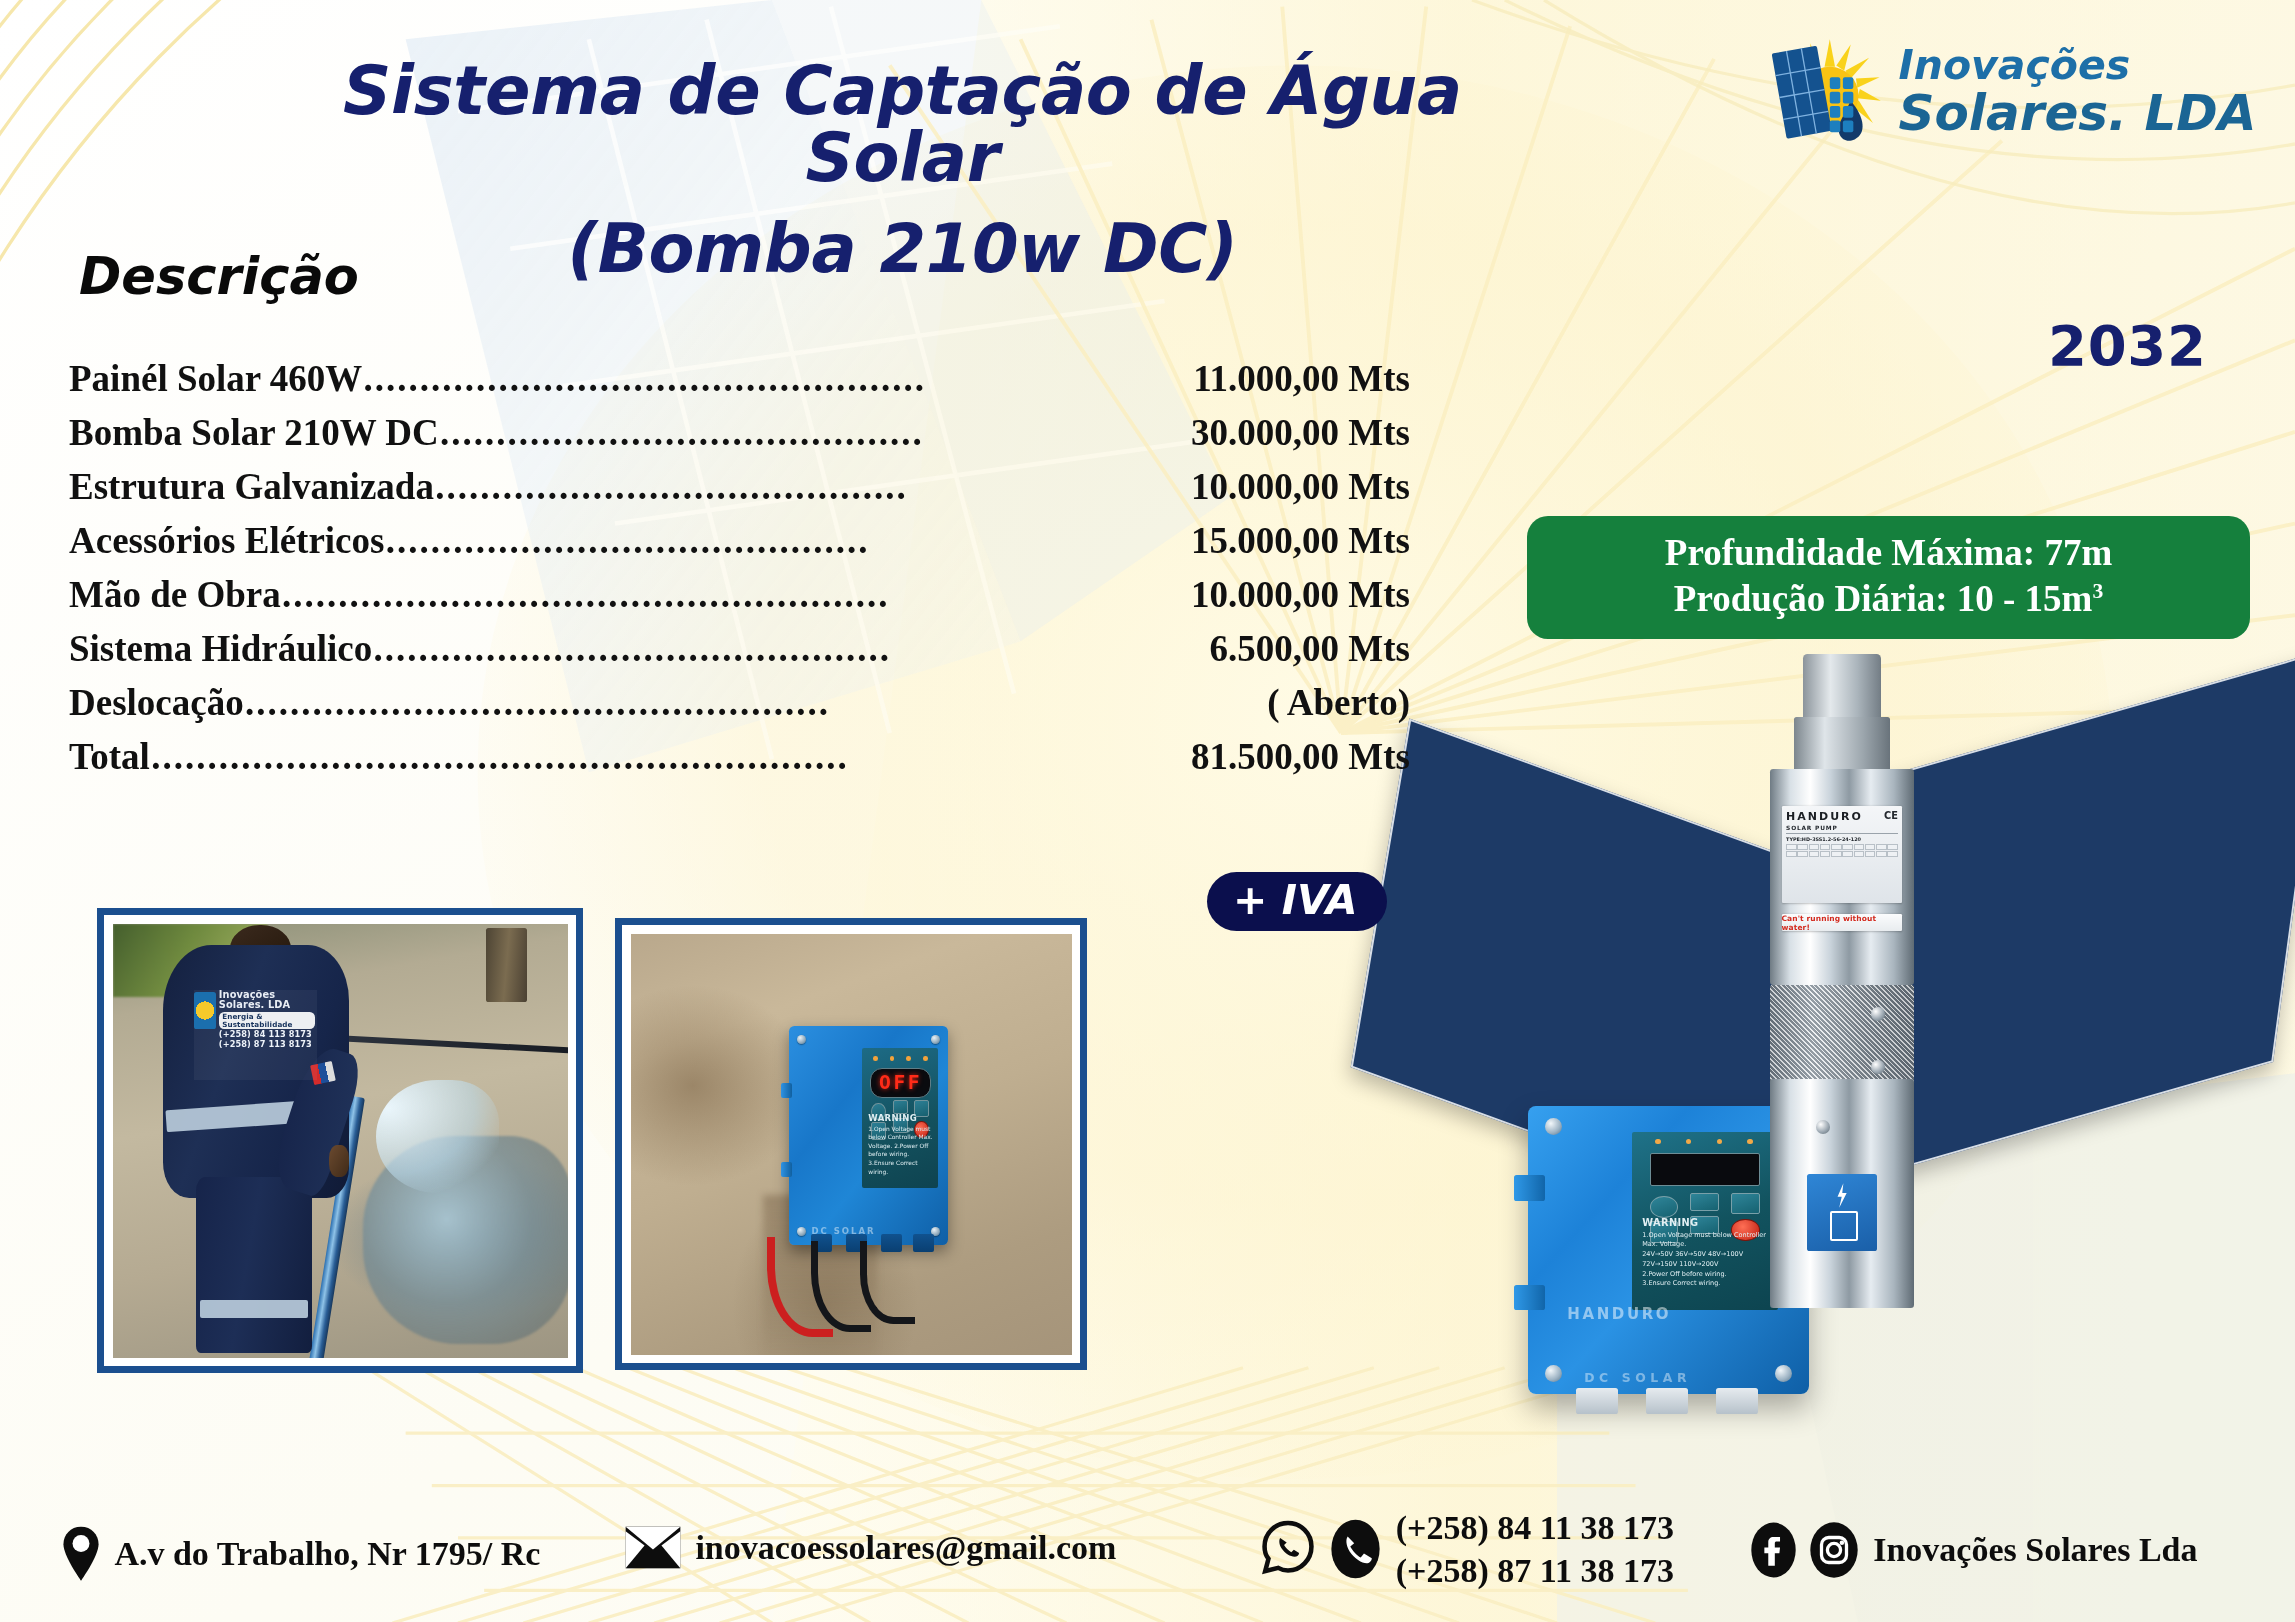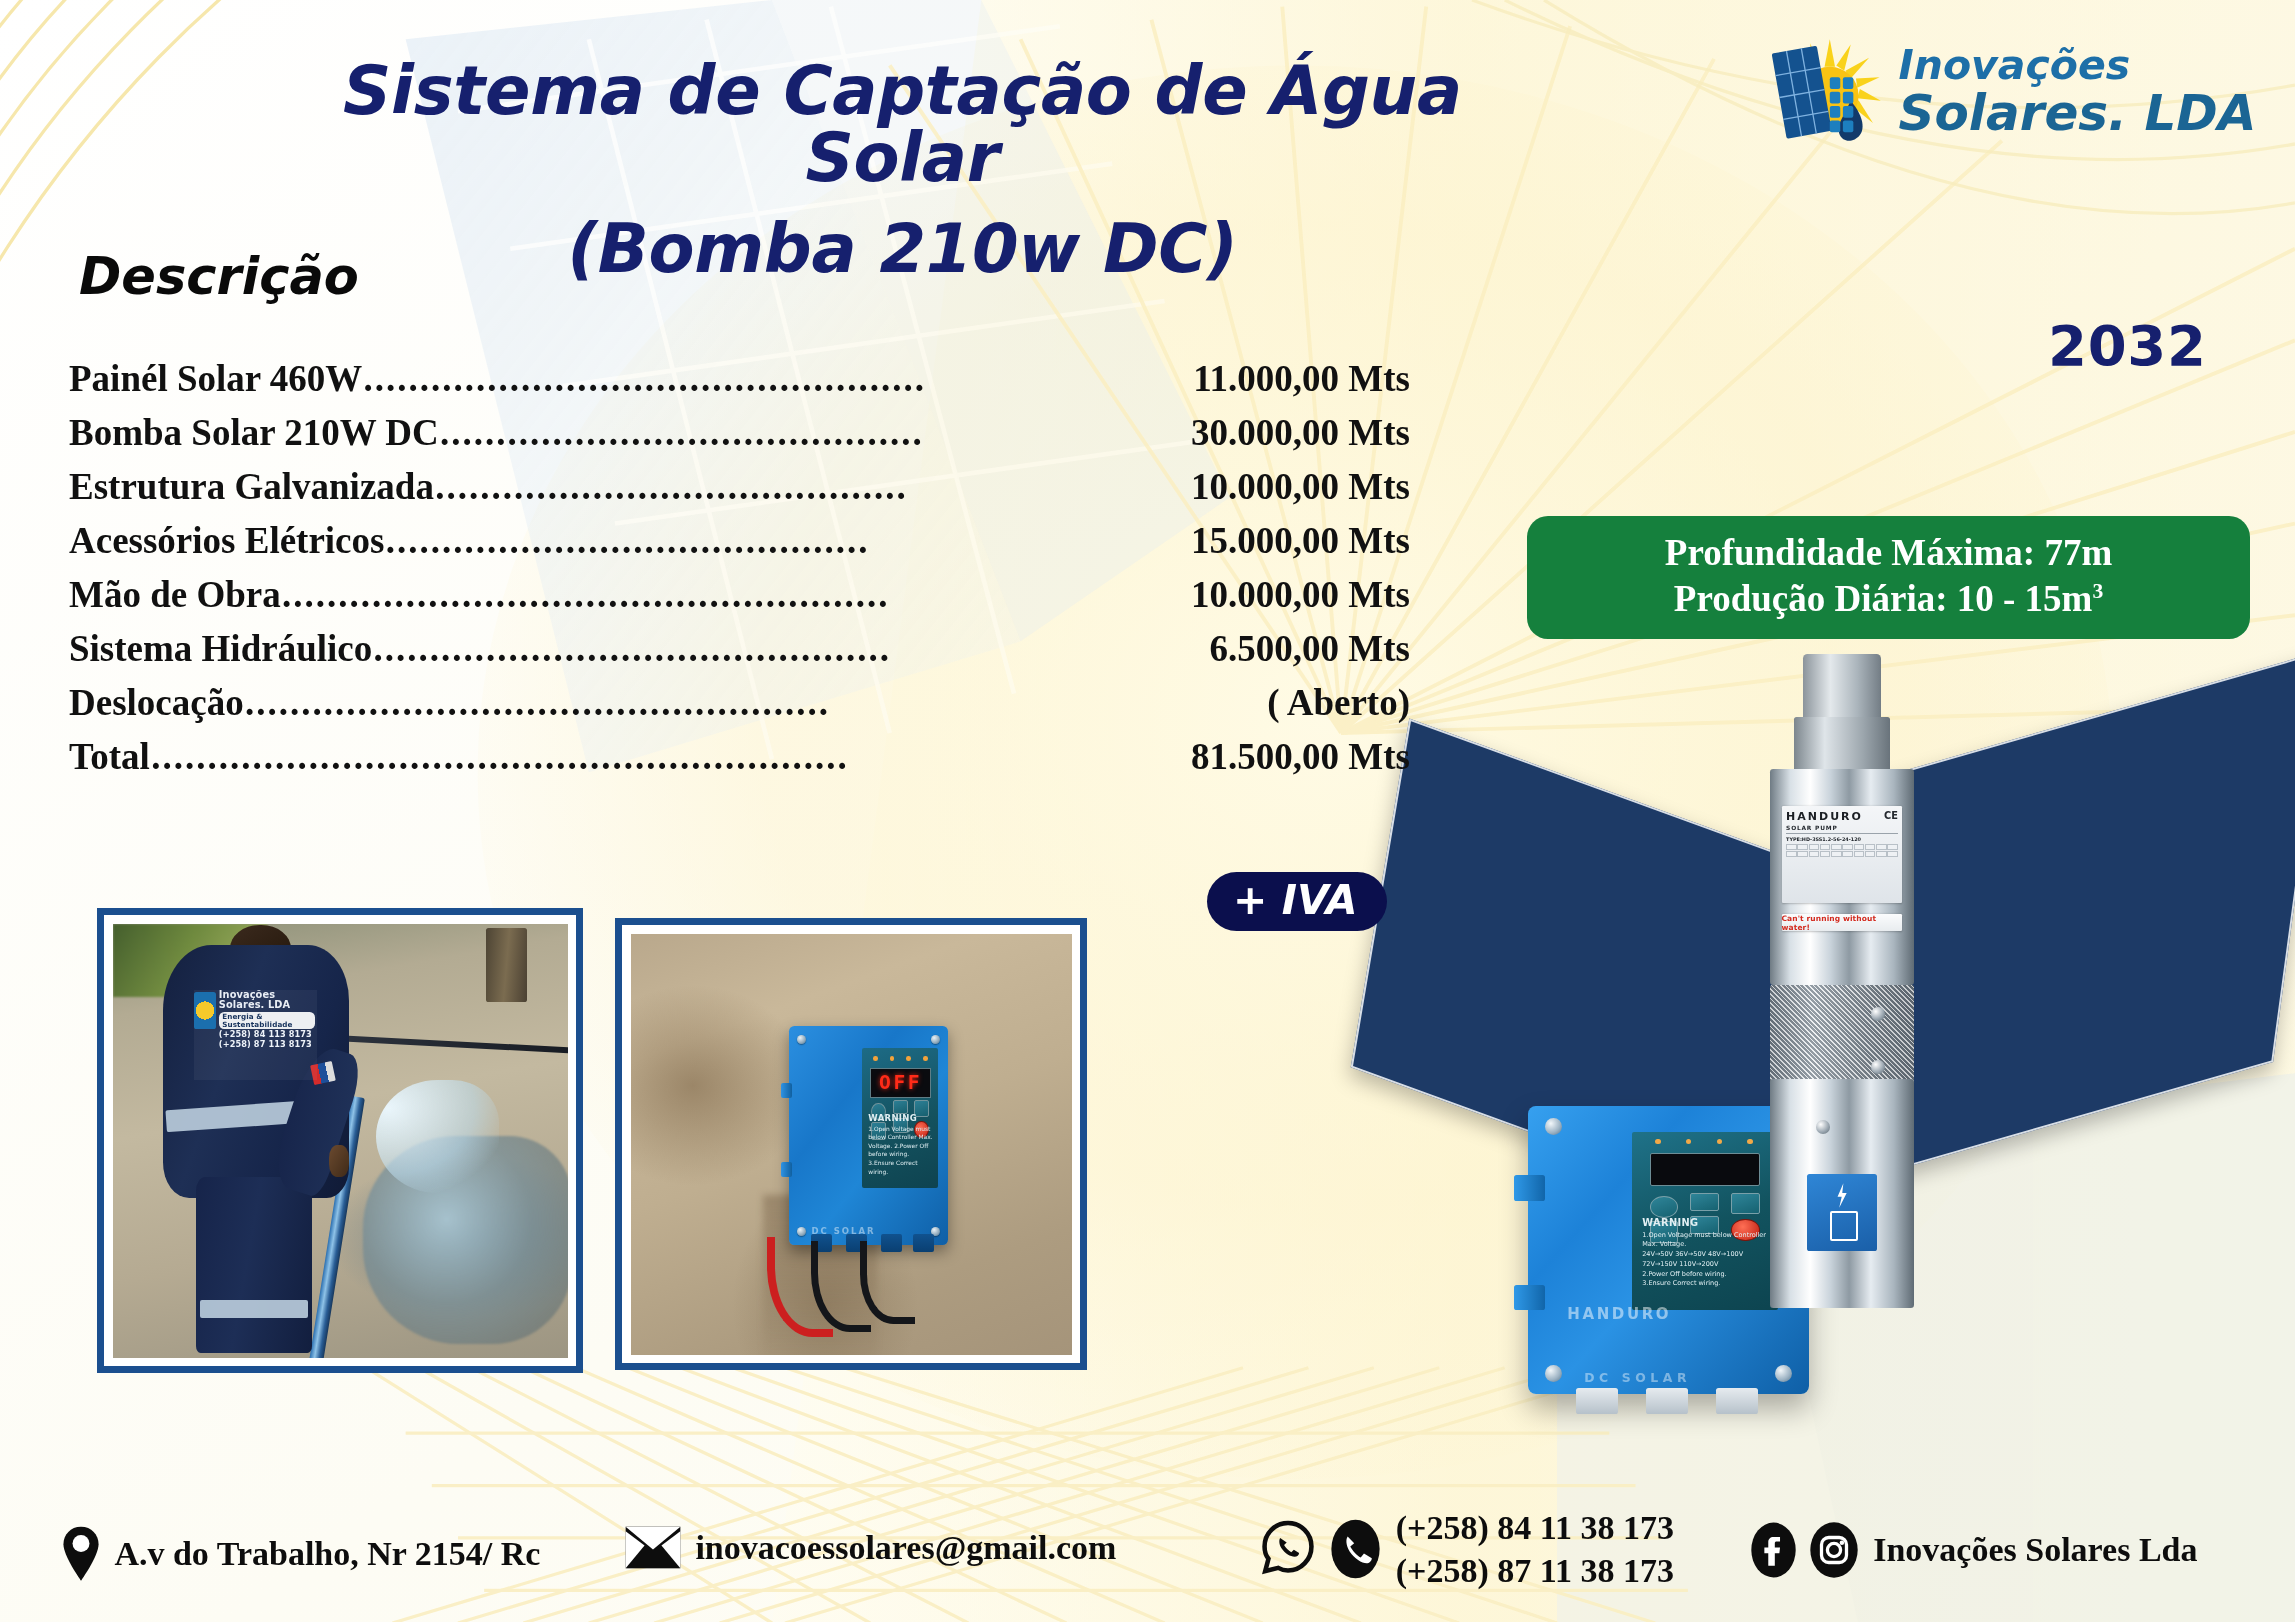--- a/index.html
+++ b/index.html
@@ -177,21 +177,21 @@
     filter:blur(3.9px); }
   .p2-box { position:absolute; left:36%; top:22%; width:36%; height:52%;
     background:linear-gradient(128deg,#2b8fe0 0%, #1877c9 34%, #1f86d6 58%, #0f5fa6 100%);
     border-radius:5.2px;
     box-shadow:0 6.5px 14.4px rgba(0,0,0,.38);
   }
   .p2-panel { position:absolute; left:46%; top:10%; width:48%; height:64%;
     background:linear-gradient(160deg,#1d6b86,#14525f 55%,#0e4350);
     border-radius:2px; }
   .p2-lcd { position:absolute; left:10%; top:14%; width:78%; height:20%;
-    background:#0a0b0f; border:1px solid #5f7d86; border-radius:0;
+    background:#0a0b0f; border:1px solid #5f7d86; border-radius:12px;
     display:flex; align-items:center; justify-content:center;
     color:#ff2b18; font-family:"DejaVu Sans Mono", monospace; font-weight:bold;
     font-size:19.6px; letter-spacing:2.6px;
     text-shadow:0 0 5.2px rgba(255,40,20,.85);
   }
   .p2-led { position:absolute; width:4.6px; height:4.6px; border-radius:50%; background:#f2a33c; top:6%; }
   .p2-btn { position:absolute; width:17%; height:11%;
     background:linear-gradient(160deg,#2d7f95,#17606f); border:0.7px solid #71949c; border-radius:2px; }
   .p2-btn.round { border-radius:50%; }
   .p2-btn.power { background:radial-gradient(circle at 40% 35%,#ff6a52,#c01f12); border-color:#7e150c; border-radius:50%; }
@@ -700,21 +700,21 @@
 
 <div id="footer">
 
   <div class="foot-item" id="foot-address">
     <span class="foot-icon">
       <svg width="38" height="56" viewBox="0 0 58 86">
         <path d="M29 1 C13 1 2 13 2 28 C2 46 29 84 29 84 C29 84 56 46 56 28 C56 13 45 1 29 1 Z" fill="#0d0d0d"></path>
         <circle cx="29" cy="27" r="13" fill="#ffffff"></circle>
       </svg>
     </span>
-    <span>A.v do Trabalho, Nr 2154/ Rc</span>
+    <span>A.v do Trabalho, Nr 1795/ Rc</span>
   </div>
 
   <div class="foot-item" id="foot-email">
     <span class="foot-icon">
       <svg width="56" height="43" viewBox="0 0 86 66">
         <rect x="1" y="1" width="84" height="64" fill="#0d0d0d"></rect>
         <path d="M1 1 L43 36 L85 1 Z" fill="#ffffff"></path>
         <path d="M1 65 L30 30 L1 8 Z" fill="#ffffff"></path>
         <path d="M85 65 L56 30 L85 8 Z" fill="#ffffff"></path>
       </svg>

